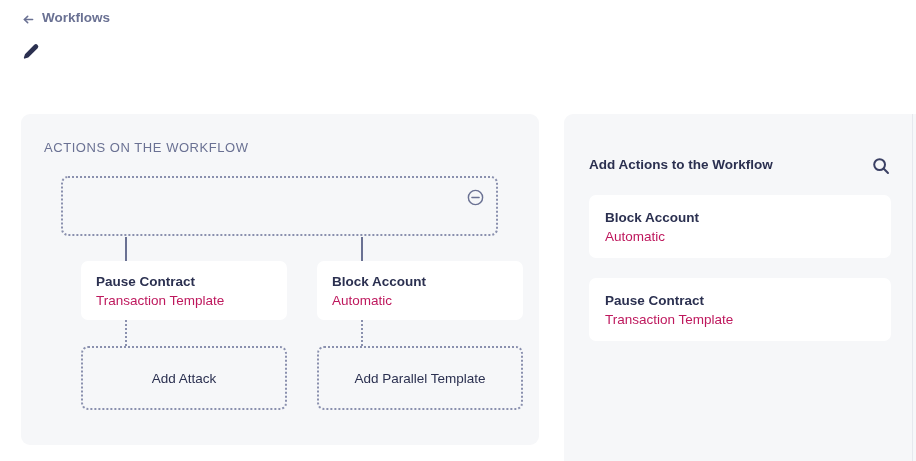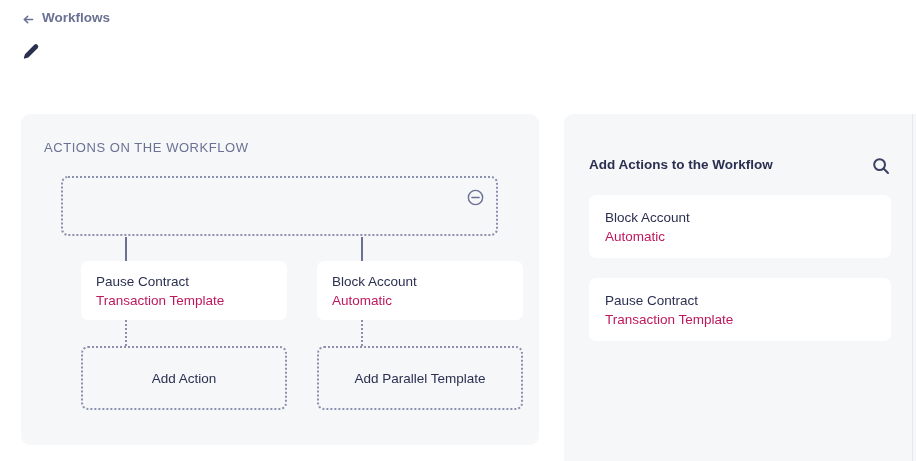--- a/index.html
+++ b/index.html
@@ -132,21 +132,21 @@
     position: relative;
     background: #ffffff;
     border-radius: 7px;
     height: 59px;
     padding: 12px 15px 0 15px;
     box-sizing: border-box;
     cursor: pointer;
   }
   .card-title {
     font-size: 13.5px;
-    font-weight: normal;
+    font-weight: bold;
     color: #2b3050;
     line-height: 18px;
   }
   .card-sub {
     font-size: 13.5px;
     color: #be185d;
     line-height: 19px;
   }
 
   .add-box {
@@ -263,21 +263,21 @@
 
     <div class="conn conn-solid" style="left:104px; top:123px; height:24px;"></div>
     <div class="conn conn-solid" style="left:340px; top:123px; height:24px;"></div>
 
     <div class="branch left">
       <div class="action-card">
         <div class="card-title">Pause Contract</div>
         <div class="card-sub">Transaction Template</div>
       </div>
       <div class="conn conn-dotted" style="left:44px; top:59px; height:26px;"></div>
-      <div class="add-box">Add Action</div>
+      <div class="add-box">Add Attack</div>
     </div>
 
     <div class="branch right">
       <div class="action-card">
         <div class="card-title">Block Account</div>
         <div class="card-sub">Automatic</div>
       </div>
       <div class="conn conn-dotted" style="left:44px; top:59px; height:26px;"></div>
       <div class="add-box">Add Parallel Template</div>
     </div>

